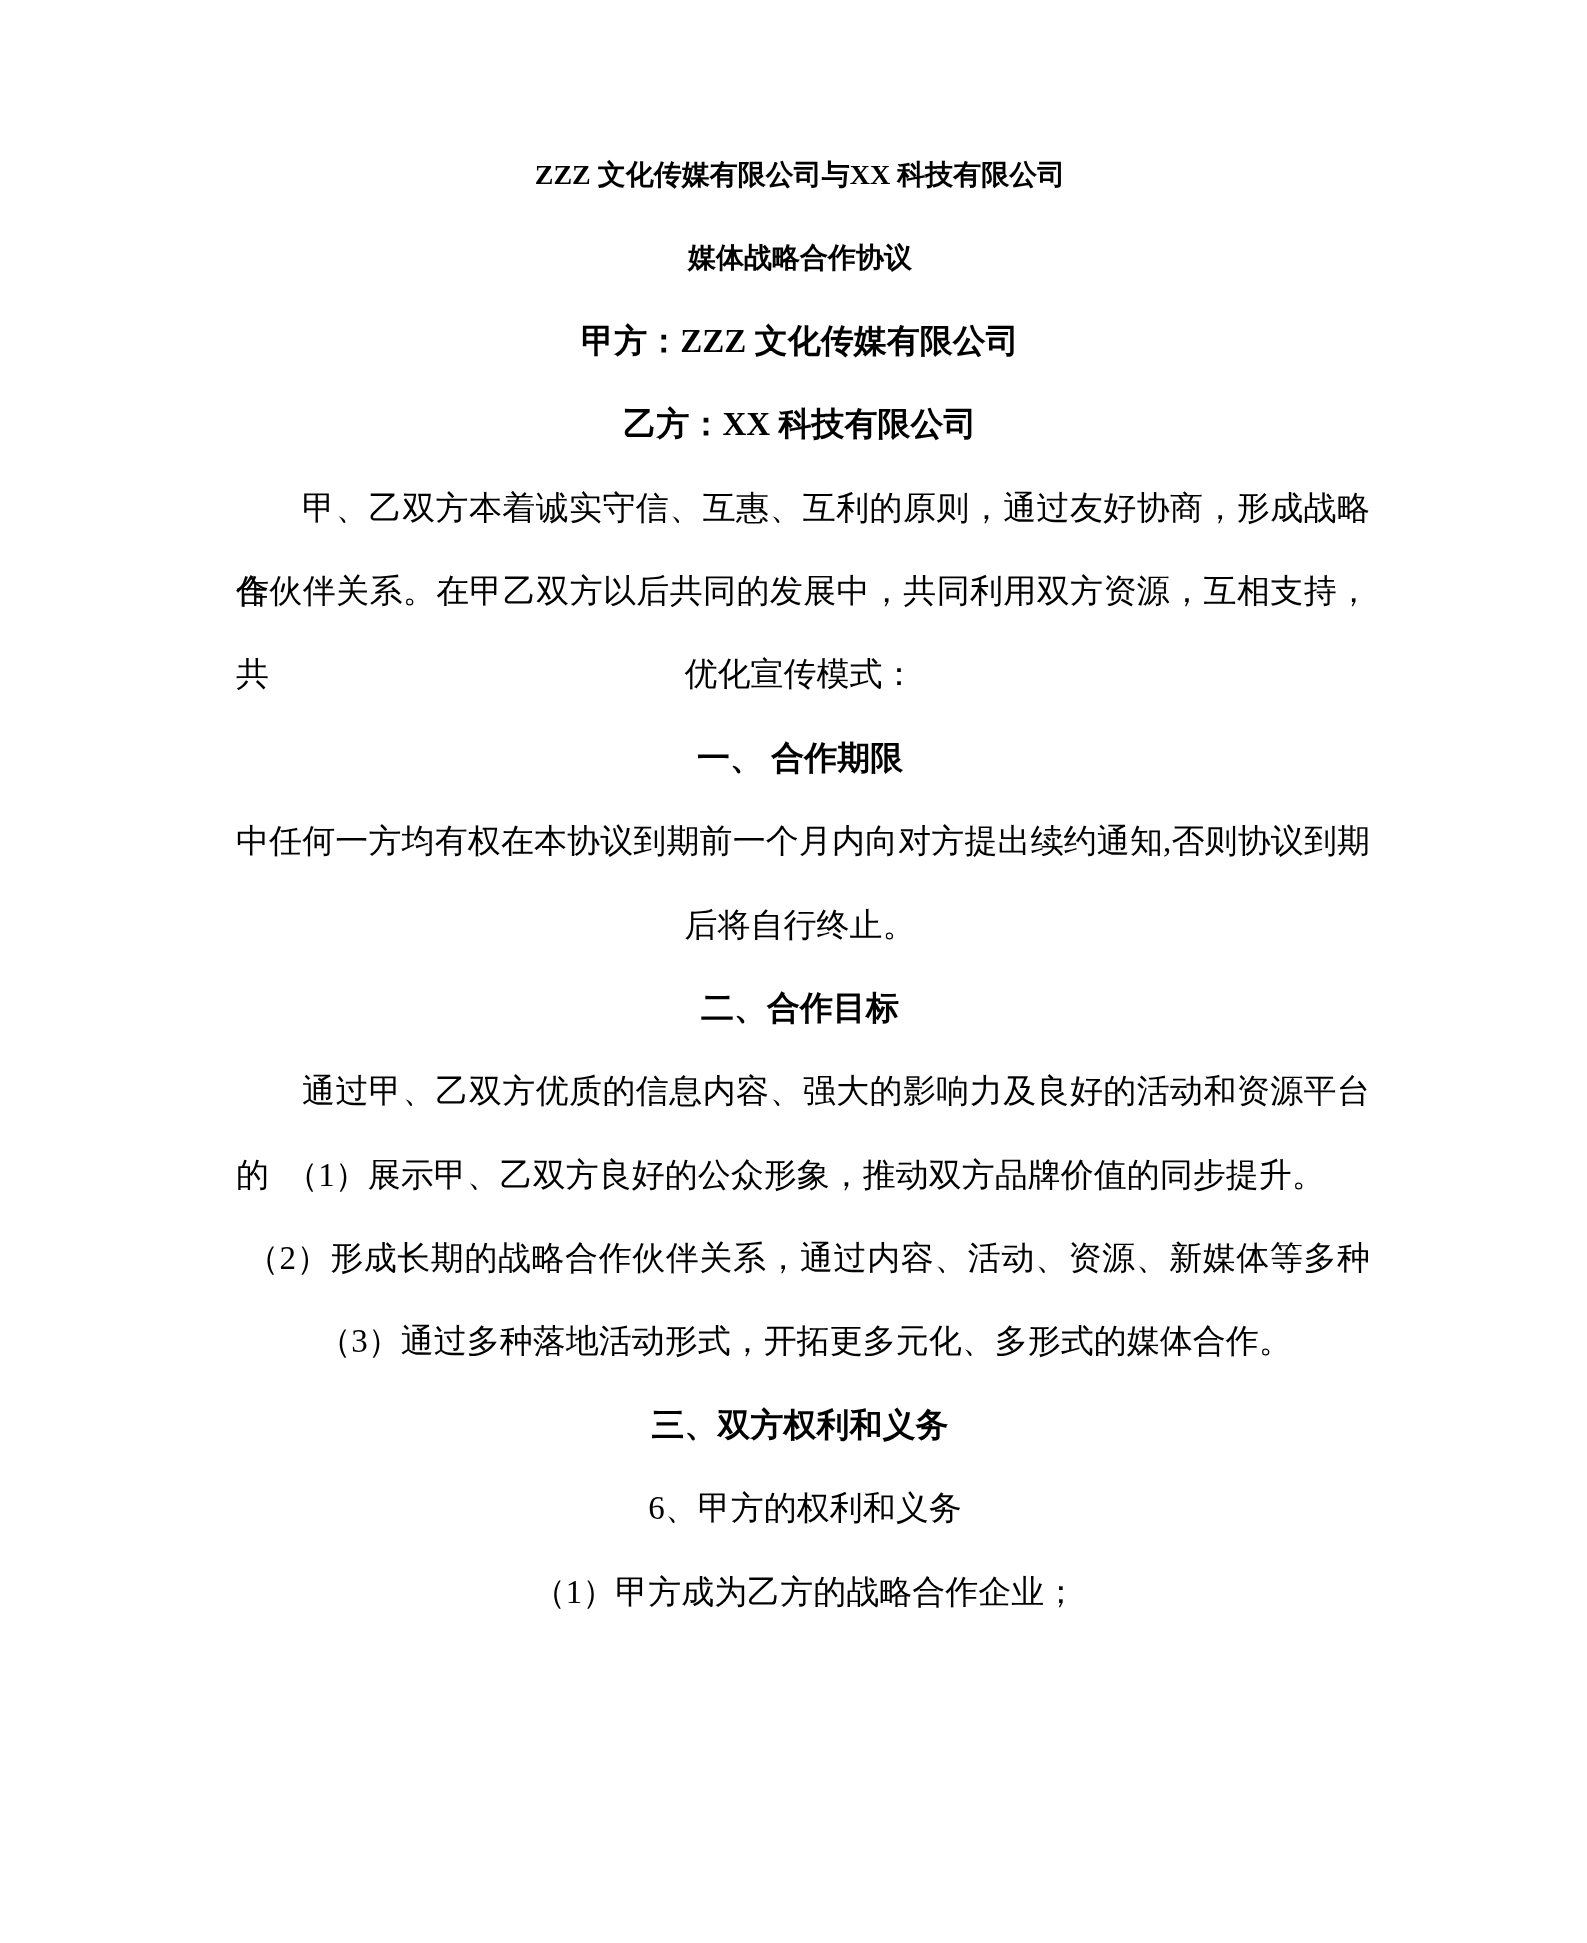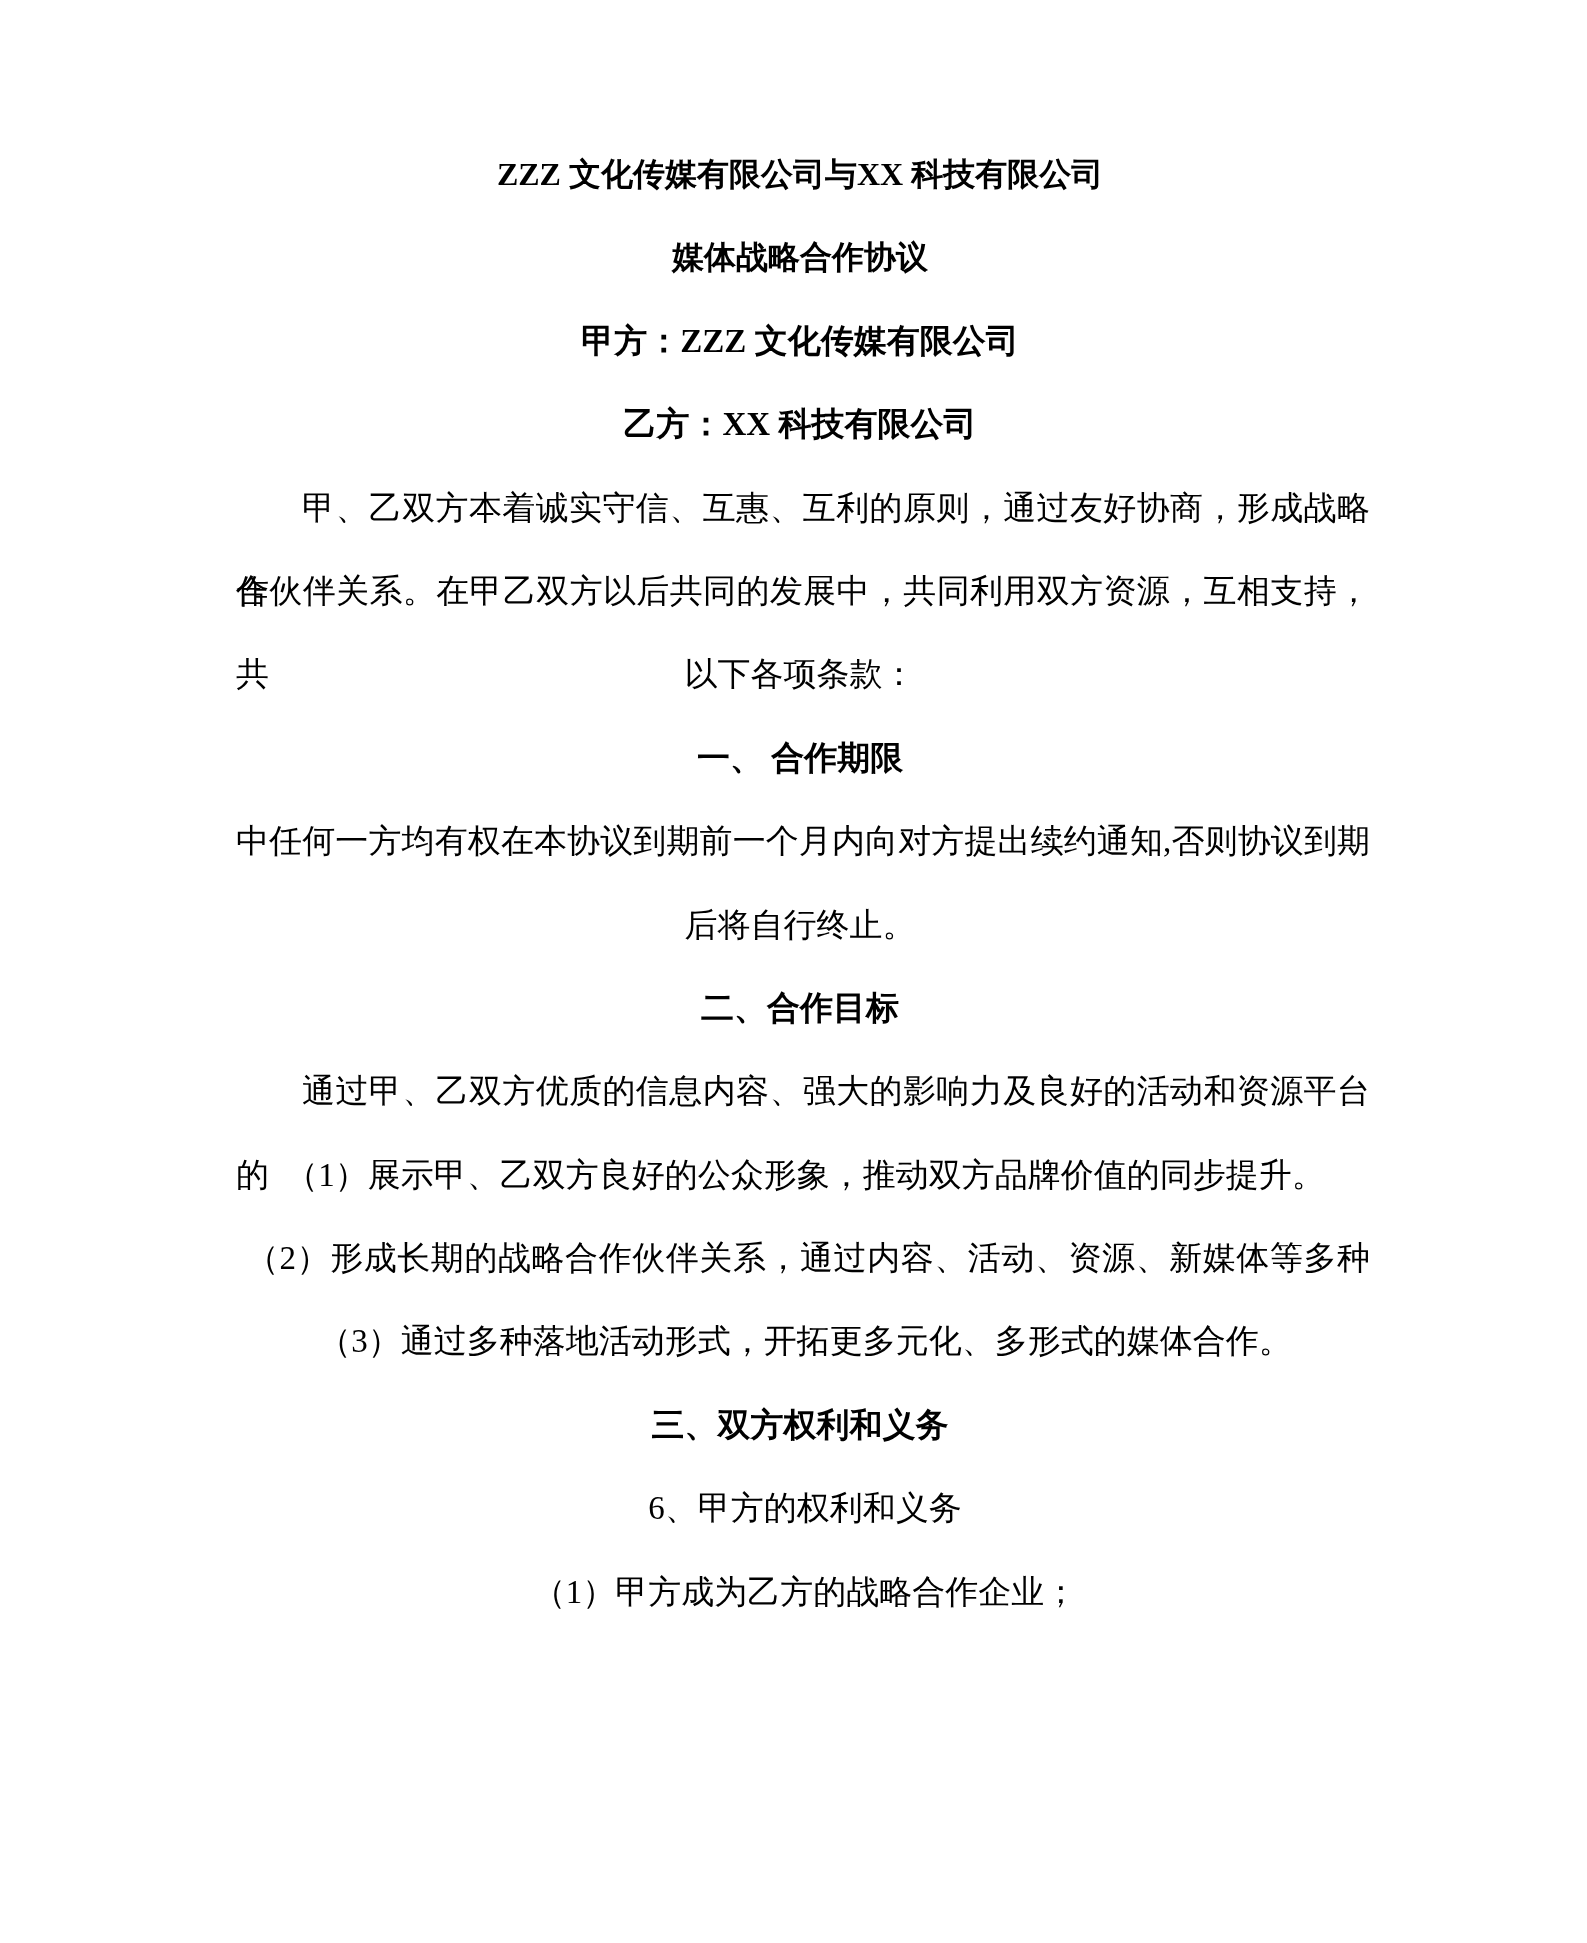--- a/index.html
+++ b/index.html
@@ -20,36 +20,36 @@
     font-size: 33px;
   }
   .ln {
     height: 83.4px;
     line-height: 83.4px;
     white-space: pre-wrap;
     text-align: center;
   }
   .b { font-weight: bold; }
   .c { text-align: center; }
-  .t { font-size: 32px; }           
+  .t { font-size: 28px; }           
   .i2 { text-indent: 66px; }        
   .i03 { text-indent: 10px; }       
   .j { text-align: justify; text-align-last: justify; margin-left: 6px; } 
 </style>
 </head>
 <body>
 
 <div class="doc">
   <div class="ln b c t">ZZZ 文化传媒有限公司与XX 科技有限公司</div>
   <div class="ln b c t">媒体战略合作协议</div>
   <div class="ln b">甲方：ZZZ 文化传媒有限公司</div>
   <div class="ln b">乙方：XX 科技有限公司</div>
   <div class="ln i2 j">甲、乙双方本着诚实守信、互惠、互利的原则，通过友好协商，形成战略合</div>
   <div class="ln j">作伙伴关系。在甲乙双方以后共同的发展中，共同利用双方资源，互相支持，共</div>
-  <div class="ln">以下各项条款：</div>
+  <div class="ln">优化宣传模式：</div>
   <div class="ln b">一、 合作期限</div>
   <div class="ln j">中任何一方均有权在本协议到期前一个月内向对方提出续约通知,否则协议到期</div>
   <div class="ln">后将自行终止。</div>
   <div class="ln b">二、合作目标</div>
   <div class="ln i2 j">通过甲、乙双方优质的信息内容、强大的影响力及良好的活动和资源平台的</div>
   <div class="ln i03">（1）展示甲、乙双方良好的公众形象，推动双方品牌价值的同步提升。</div>
   <div class="ln i03 j">（2）形成长期的战略合作伙伴关系，通过内容、活动、资源、新媒体等多种</div>
   <div class="ln i03">（3）通过多种落地活动形式，开拓更多元化、多形式的媒体合作。</div>
   <div class="ln b">三、双方权利和义务</div>
   <div class="ln i03">6、甲方的权利和义务</div>

